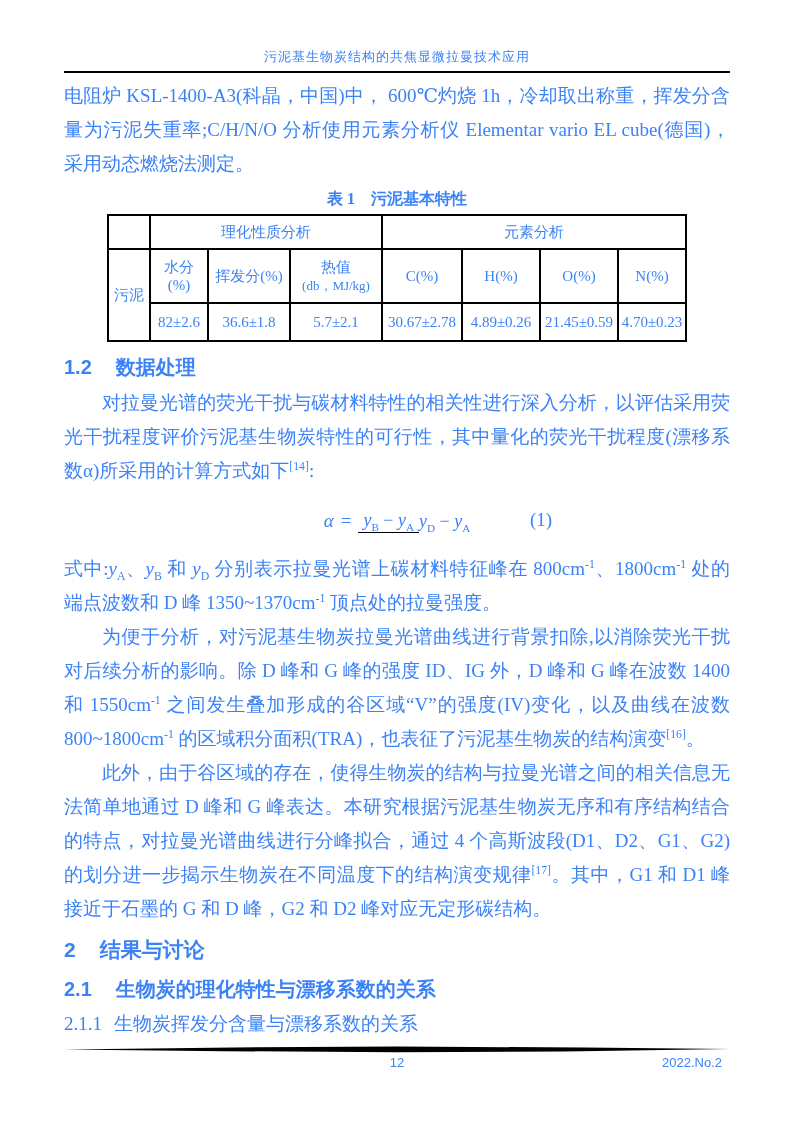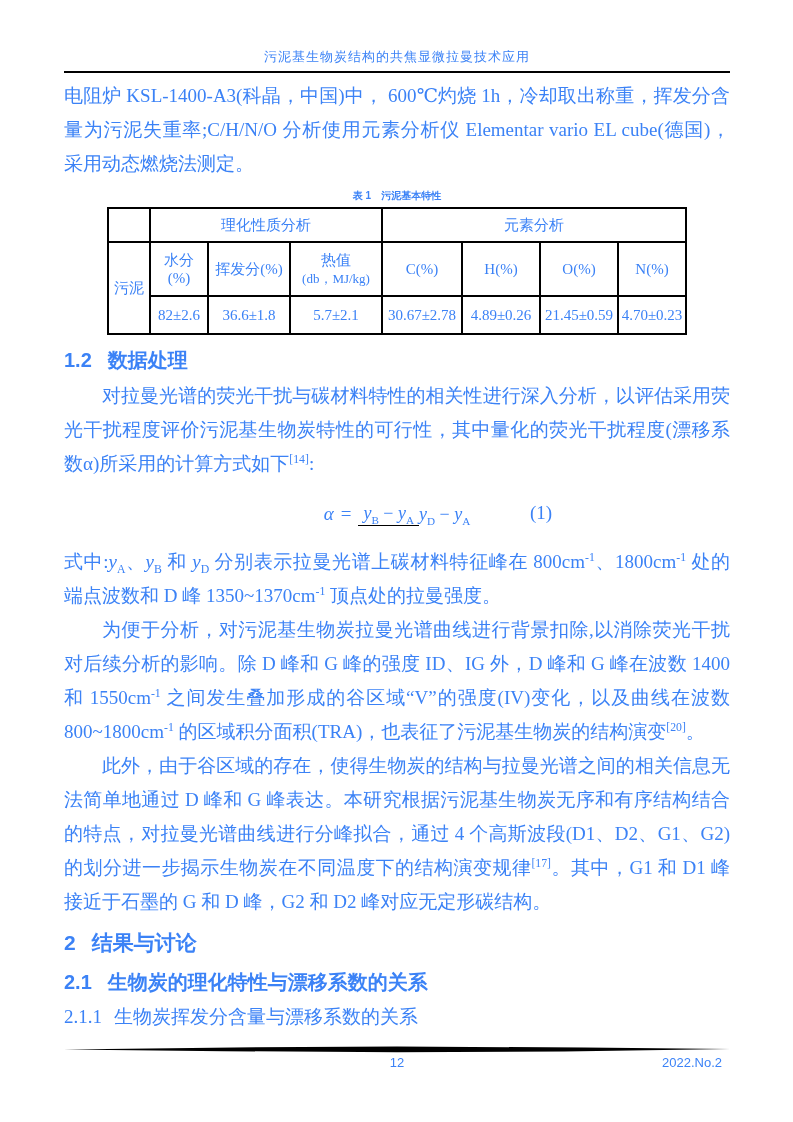--- a/index.html
+++ b/index.html
@@ -30,23 +30,23 @@
     line-height:34px;
     text-align:justify;
   }
   .indent { text-indent:2em; }
   .mt6 { margin-top:6px; }
   sup, sub { font-size:0.62em; line-height:0; }
 
   
   .table-caption {
     text-align:center;
-    font-family:Liberation Sans, sans-serif;
+    font-family:Liberation Serif, serif;
     font-weight:bold;
-    font-size:10px;
+    font-size:16px;
     margin:8px 0 4px 0;
   }
   .table-caption .cap-title { margin-left:1em; }
   table.props {
     border-collapse:collapse;
     table-layout:fixed;
     width:578px;
     margin:0 auto;
     font-size:15px;
     text-align:center;
@@ -63,21 +63,21 @@
   .unit-line { font-size:13px; }
 
   
   .h-sec {
     font-family:"Liberation Sans","DejaVu Sans",sans-serif;
     font-weight:bold;
     margin:12px 0 6px 0;
     font-size:20px;
     line-height:26px;
   }
-  .h-sec .h-num { margin-right:16px; }
+  .h-sec .h-num { margin-right:24px; }
   .h-top { font-size:21px; margin:10px 0 6px 0; line-height:28px; }
   .h-sub3 {
     font-family:"Liberation Serif","DejaVu Serif",serif;
     font-weight:normal;
     font-size:19px;
     line-height:24px;
     margin:10px 0 0 0;
   }
   .h-sub3 .h-num { margin-right:12px;text-align:right; }
 
@@ -187,21 +187,21 @@
       <span class="f-eq">=</span>
       <span class="frac">
         <span class="num"><i>y</i><sub>B</sub><span> − </span><i>y</i><sub>A</sub></span>
         <span class="den"><i>y</i><sub>D</sub><span> − </span><i>y</i><sub>A</sub></span>
       </span>
       <span class="f-no">(1)</span>
     </div>
 
     <p class="body-text"><span>式中:</span><i>y</i><sub>A</sub><span>、</span><i>y</i><sub>B</sub><span> 和 </span><i>y</i><sub>D</sub><span> 分别表示拉曼光谱上碳材料特征峰在 800cm</span><sup>-1</sup><span>、1800cm</span><sup>-1</sup><span> 处的端点波数和 D 峰 1350~1370cm</span><sup>-1</sup><span> 顶点处的拉曼强度。</span></p>
 
-    <p class="body-text indent"><span>为便于分析，对污泥基生物炭拉曼光谱曲线进行背景扣除,以消除荧光干扰对后续分析的影响。除 D 峰和 G 峰的强度 ID、IG 外，D 峰和 G 峰在波数 1400 和 1550cm</span><sup>-1</sup><span> 之间发生叠加形成的谷区域“V”的强度(IV)变化，以及曲线在波数 800~1800cm</span><sup>-1</sup><span> 的区域积分面积(TRA)，也表征了污泥基生物炭的结构演变</span><sup>[20]</sup><span>。</span></p>
+    <p class="body-text indent"><span>为便于分析，对污泥基生物炭拉曼光谱曲线进行背景扣除,以消除荧光干扰对后续分析的影响。除 D 峰和 G 峰的强度 ID、IG 外，D 峰和 G 峰在波数 1400 和 1550cm</span><sup>-1</sup><span> 之间发生叠加形成的谷区域“V”的强度(IV)变化，以及曲线在波数 800~1800cm</span><sup>-1</sup><span> 的区域积分面积(TRA)，也表征了污泥基生物炭的结构演变</span><sup>[16]</sup><span>。</span></p>
 
     <p class="body-text indent"><span>此外，由于谷区域的存在，使得生物炭的结构与拉曼光谱之间的相关信息无法简单地通过 D 峰和 G 峰表达。本研究根据污泥基生物炭无序和有序结构结合的特点，对拉曼光谱曲线进行分峰拟合，通过 4 个高斯波段(D1、D2、G1、G2)的划分进一步揭示生物炭在不同温度下的结构演变规律</span><sup>[17]</sup><span>。其中，G1 和 D1 峰接近于石墨的 G 和 D 峰，G2 和 D2 峰对应无定形碳结构。</span></p>
 
     <h2 class="h-sec h-top">
       <span class="h-num">2</span><span>结果与讨论</span>
     </h2>
 
     <h3 class="h-sec">
       <span class="h-num">2.1</span><span>生物炭的理化特性与漂移系数的关系</span>
     </h3>

